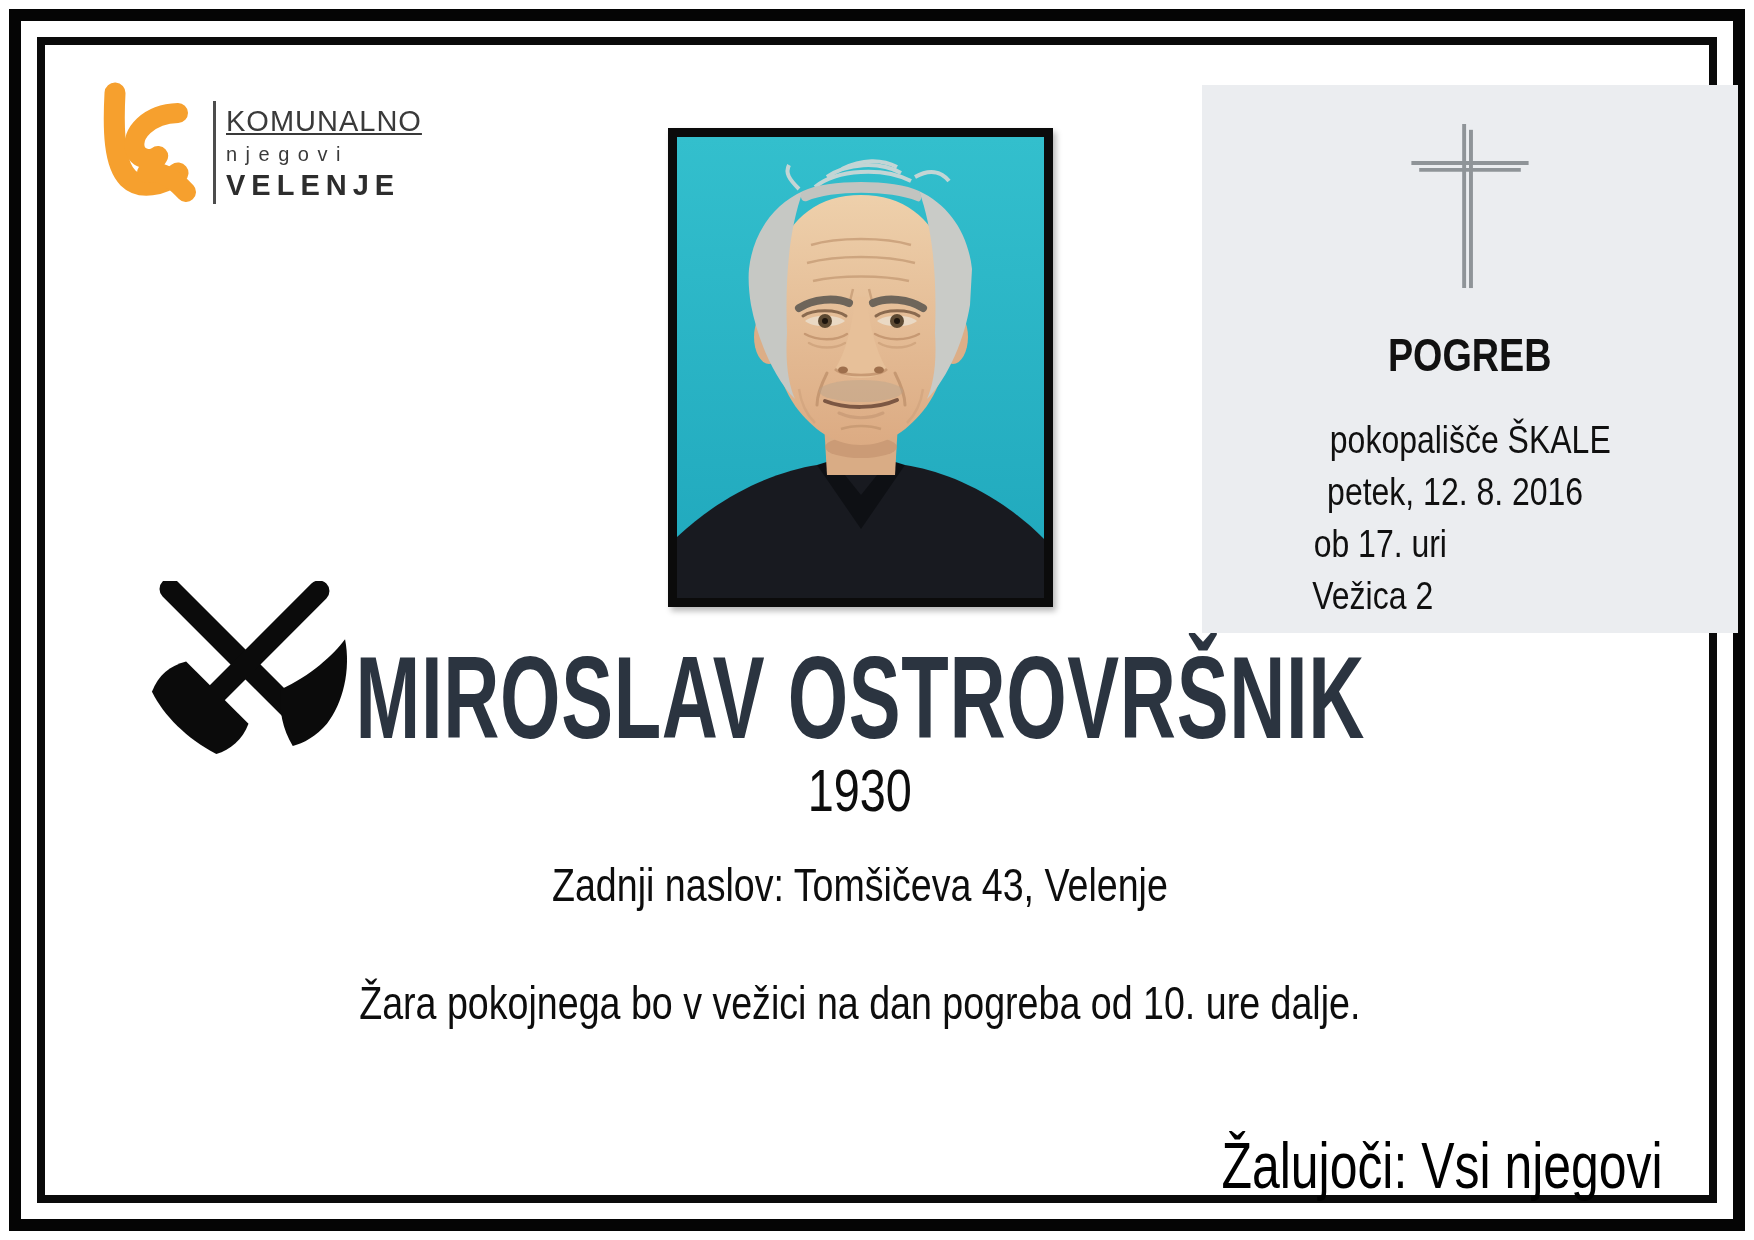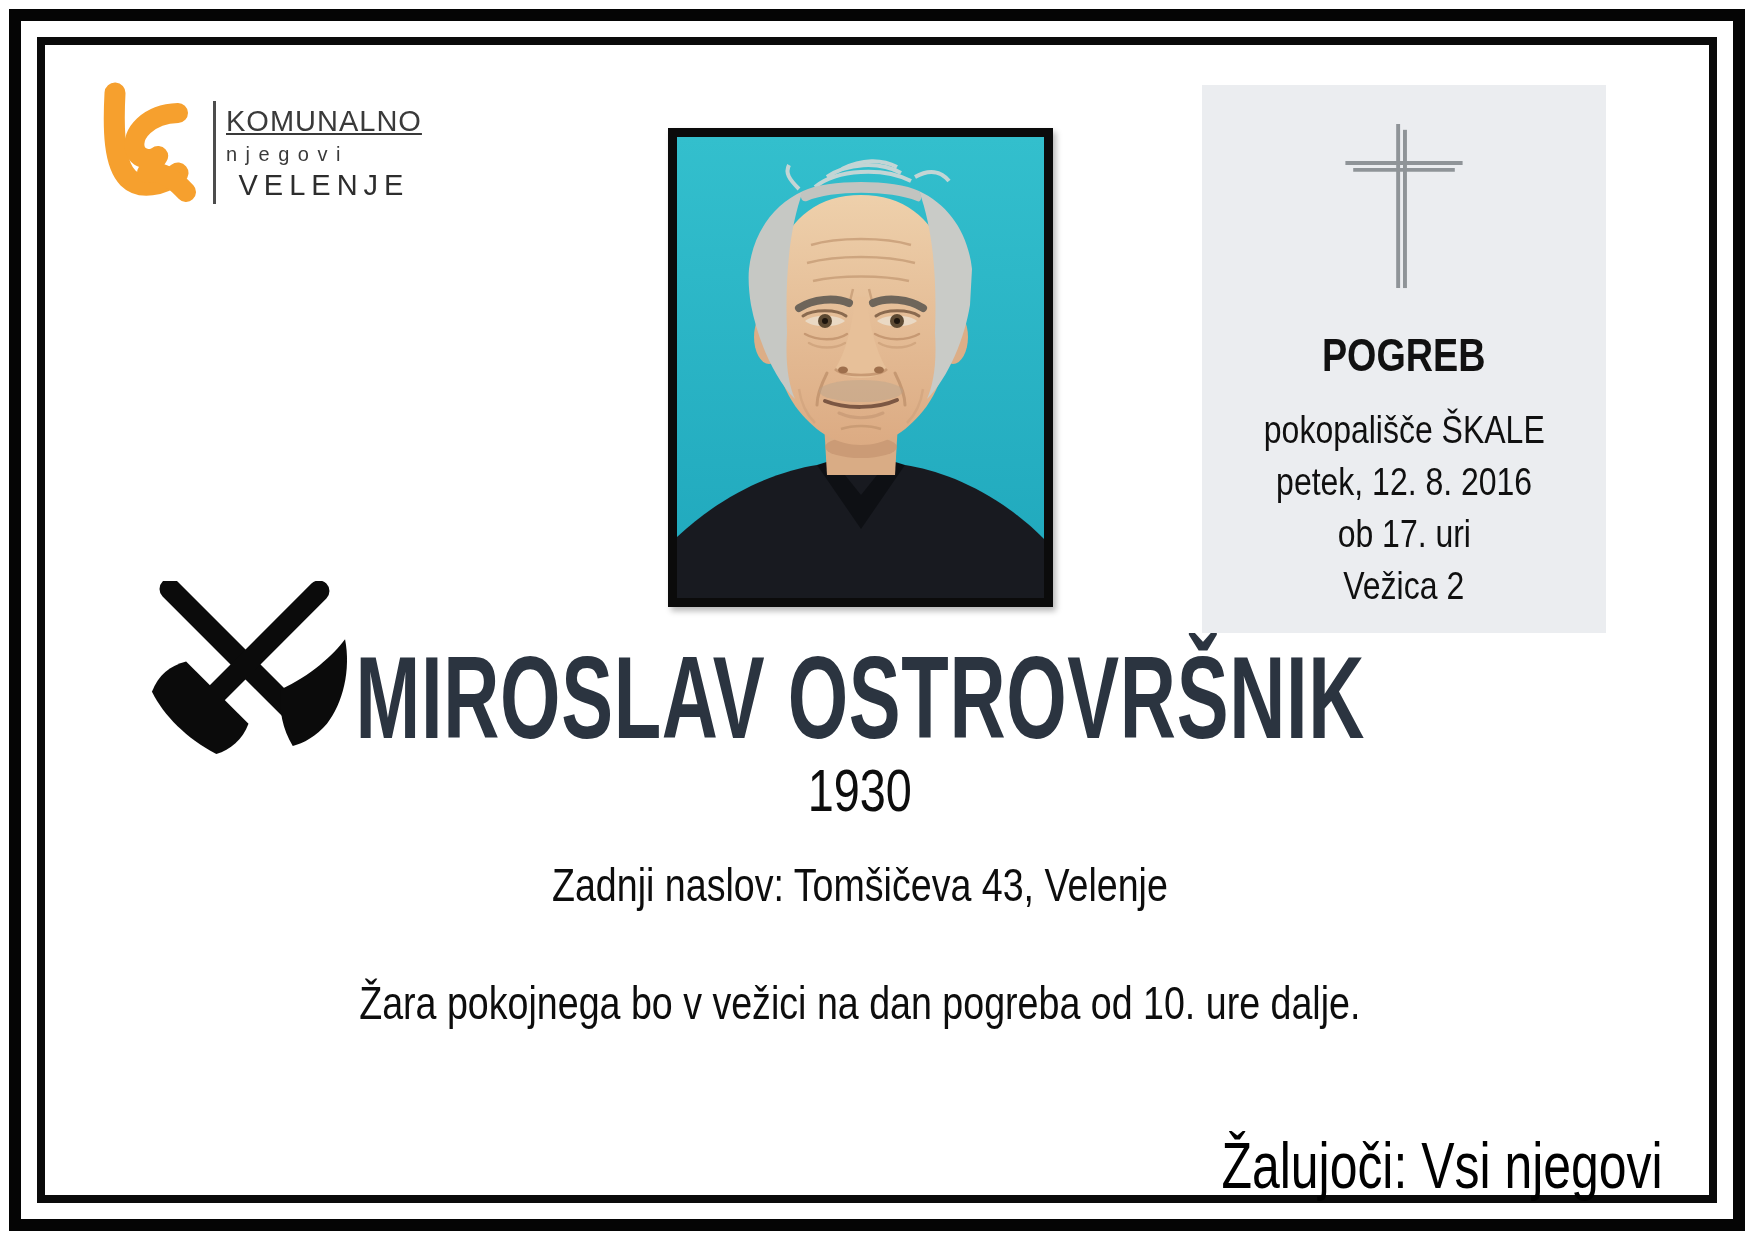--- a/index.html
+++ b/index.html
@@ -10,33 +10,33 @@
 
   .outer-frame { position:absolute; inset:9px; border:12px solid #050505; pointer-events:none; }
   .inner-frame { position:absolute; inset:37px; border:8px solid #0a0a0a; pointer-events:none; }
 
   
   .logo-mark   { position:absolute; left:90px; top:82px; width:110px; height:122px; }
   .logo-divider{ position:absolute; left:213px; top:101px; width:3px; height:103px; background:#4d4d4d; }
   .logo-text   { position:absolute; left:226px; top:105px; color:#3d3d3d; }
   .logo-line1  { font-size:29px; letter-spacing:1px; font-weight:400; color:#3a3a3a;text-decoration:underline; }
   .logo-line2  { font-size:20px; letter-spacing:8.5px; margin-top:5px; color:#3a3a3a; }
-  .logo-line3  { font-size:29px; letter-spacing:6px; margin-top:3px; font-weight:400; color:#2d2d2d;text-align:center; }
+  .logo-line3  { font-size:29px; letter-spacing:6px; margin-top:3px; font-weight:700; color:#2d2d2d; }
 
   
   .photo { position:absolute; left:668px; top:128px; width:385px; height:479px;
            border:9px solid #0b0b0b; background:#2bb8c9; box-shadow:3px 4px 6px rgba(0,0,0,.28); }
   .photo svg { display:block; width:100%; height:100%; }
 
   
-  .funeral-box { position:absolute; left:1202px; top:85px; width:404px; height:548px;
+  .funeral-box { position:absolute; left:1202px; top:85px; width:536px; height:548px;
                  background:#ebedf0; display:flex; flex-direction:column; align-items:center; }
   .cross { margin-top:37px; width:124px; height:168px; }
   .funeral-title { margin-top:42px; font-size:46px; font-weight:700; color:#111; line-height:1; }
-  .funeral-lines { margin-top:26px; text-align:center; }
+  .funeral-lines { margin-top:36px; text-align:left; }
   .funeral-lines .fline { font-size:39px; color:#101010; line-height:52px; }
 
   
   .cx { display:inline-block; white-space:nowrap; transform:scaleX(0.80); transform-origin:center; }
   .cx82 { transform:scaleX(0.82); }
 
   
   .miner-icon { position:absolute; left:145px; top:581px; width:208px; height:176px; }
 
   

